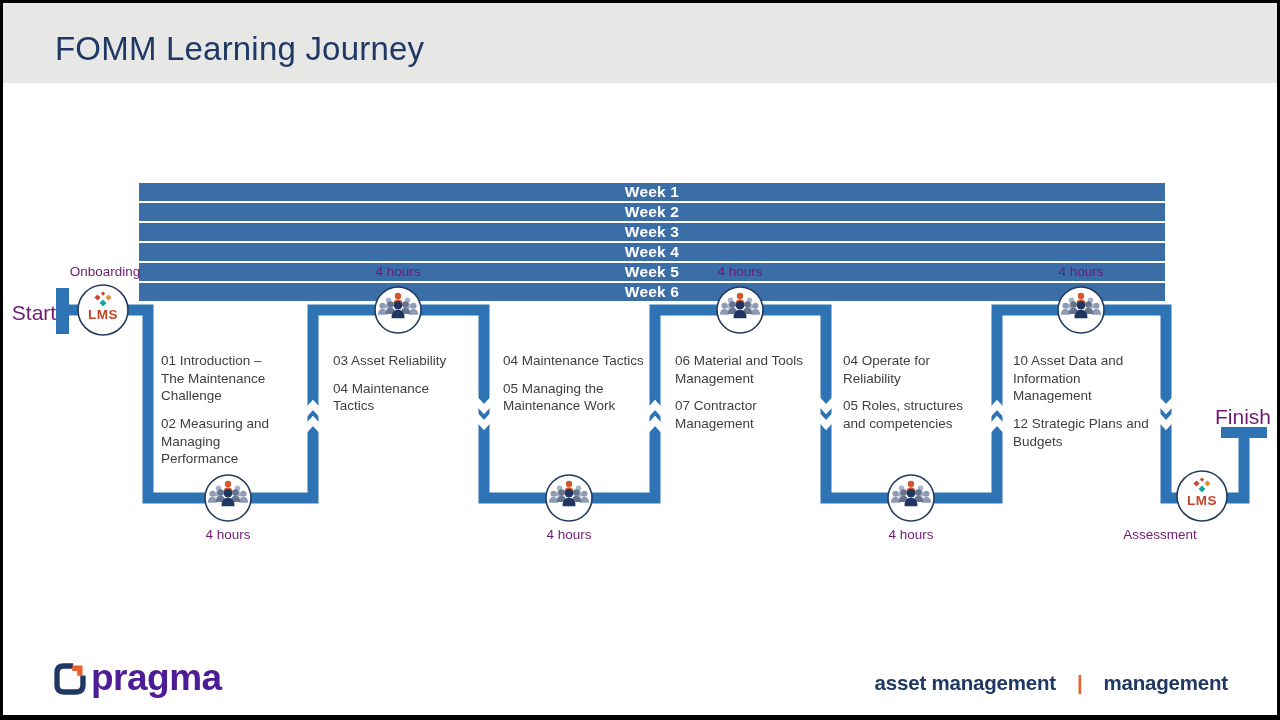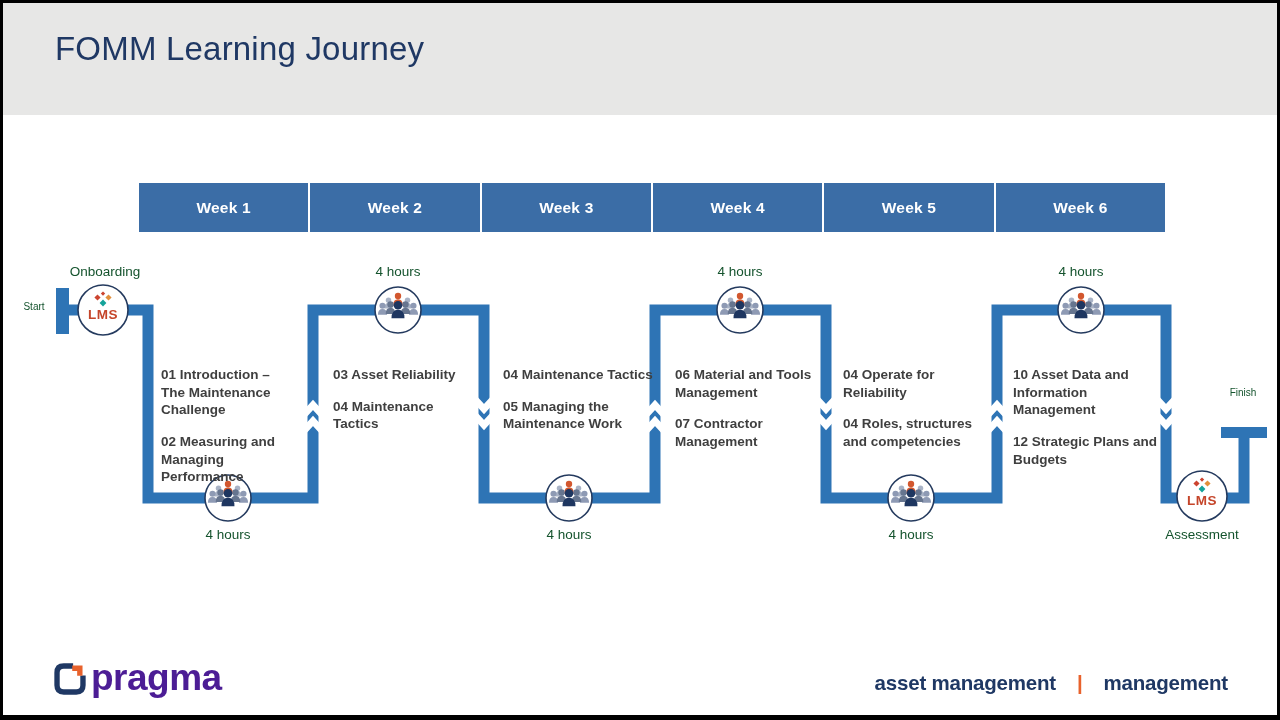--- a/index.html
+++ b/index.html
@@ -1,30 +1,30 @@
 <!DOCTYPE html>
 <html><head>
 <meta charset="utf-8">
 <style>
   html,body{margin:0;padding:0;background:#888;}
   .canvas{
     position:relative;width:1280px;height:720px;box-sizing:border-box;
     background:#ffffff;border:3px solid #000;border-bottom-width:5px;
     overflow:hidden;font-family:"Liberation Sans",sans-serif;
   }
-  .header{position:absolute;left:0;top:0;width:100%;height:112px;background:#E7E7E6;}
+  .header{position:absolute;left:0;top:0;width:100%;height:80px;background:#E7E7E6;}
   .title{position:absolute;left:52px;top:27px;font-size:33px;font-weight:400;color:#1F3864;letter-spacing:0.2px;}
-  .week-band{position:absolute;left:136px;top:180px;width:1026px;height:49px;display:flex;gap:2px;}
+  .week-band{position:absolute;left:136px;top:180px;width:1026px;height:49px;display:flex;gap:2px;flex-direction:column;}
   .week-cell{flex:1;background:#3B6DA6;color:#fff;display:flex;align-items:center;justify-content:center;
     font-size:15.5px;font-weight:700;letter-spacing:0.2px;}
   .diagram{position:absolute;left:0;top:0;width:1277px;height:712px;}
-  .lbl{position:absolute;transform:translateX(-50%);font-size:13.5px;color:#14532d;white-space:nowrap;}
-  .lbl-big{font-size:10px;}
+  .lbl{position:absolute;transform:translateX(-50%);font-size:13.5px;color:#701a75;white-space:nowrap;}
+  .lbl-big{font-size:21px;}
   .modules{position:absolute;top:349px;width:175px;font-size:13.5px;line-height:1.31;color:#3F3F3F;}
-  .modules p{margin:14px 0 10px 0;white-space:pre-line;font-weight:bold;}
+  .modules p{margin:0 0 10px 0;white-space:pre-line;}
   .footer-brand{position:absolute;left:50px;top:656px;display:flex;align-items:center;}
   .wordmark{font-size:37px;font-weight:700;color:#4c1d95;letter-spacing:-0.5px;margin-left:4px;margin-top:-2px;}
   .footer-tagline{position:absolute;top:668px;right:49px;display:flex;align-items:baseline;gap:21px;
     font-size:20.5px;font-weight:700;color:#1F3864;letter-spacing:-0.2px;}
   .tag-sep{color:#E8622C;font-weight:700;}
 </style>
 </head>
 <body>
 
 <div class="canvas">
@@ -105,23 +105,23 @@
       <circle cx="100" cy="307" r="25" fill="#fff" stroke="#243A5E" stroke-width="1.6"></circle>
       <use href="#lmsicon" transform="translate(100,306)"></use>
       <text x="100" y="316" text-anchor="middle" font-family="Liberation Sans, sans-serif" font-size="13.5" font-weight="700" fill="#C5452A" letter-spacing="0.5">LMS</text>
       <circle cx="1199" cy="493" r="25" fill="#fff" stroke="#243A5E" stroke-width="1.6"></circle>
       <use href="#lmsicon" transform="translate(1199,492)"></use>
       <text x="1199" y="502" text-anchor="middle" font-family="Liberation Sans, sans-serif" font-size="13.5" font-weight="700" fill="#C5452A" letter-spacing="0.5">LMS</text>
     </g>
   </svg>
 
   <div class="lbl lbl-big" style="left:31px;top:298px;">Start</div>
-  <div class="lbl lbl-big" style="left:1240px;top:384px;text-align:right;">Finish</div>
+  <div class="lbl lbl-big" style="left:1240px;top:402px;text-align:right;">Finish</div>
   <div class="lbl" style="left:102px;top:261px;">Onboarding</div>
-  <div class="lbl" style="left:1199px;top:524px;">Assessment</div>
+  <div class="lbl" style="left:1157px;top:524px;">Assessment</div>
   <div class="lbl" style="left:395px;top:261px;">4 hours</div>
   <div class="lbl" style="left:737px;top:261px;">4 hours</div>
   <div class="lbl" style="left:1078px;top:261px;">4 hours</div>
   <div class="lbl" style="left:225px;top:524px;">4 hours</div>
   <div class="lbl" style="left:566px;top:524px;">4 hours</div>
   <div class="lbl" style="left:908px;top:524px;">4 hours</div>
 
   <div class="modules" style="left:158px;">
     <p>01 Introduction –
 The Maintenance
@@ -142,21 +142,21 @@
   </div>
   <div class="modules" style="left:672px;">
     <p>06 Material and Tools
 Management</p>
     <p>07 Contractor
 Management</p>
   </div>
   <div class="modules" style="left:840px;">
     <p>04 Operate for
 Reliability</p>
-    <p>04 Roles, structures
+    <p>05 Roles, structures
 and competencies</p>
   </div>
   <div class="modules" style="left:1010px;">
     <p>10 Asset Data and
 Information
 Management</p>
     <p>12 Strategic Plans and
 Budgets</p>
   </div>
 

